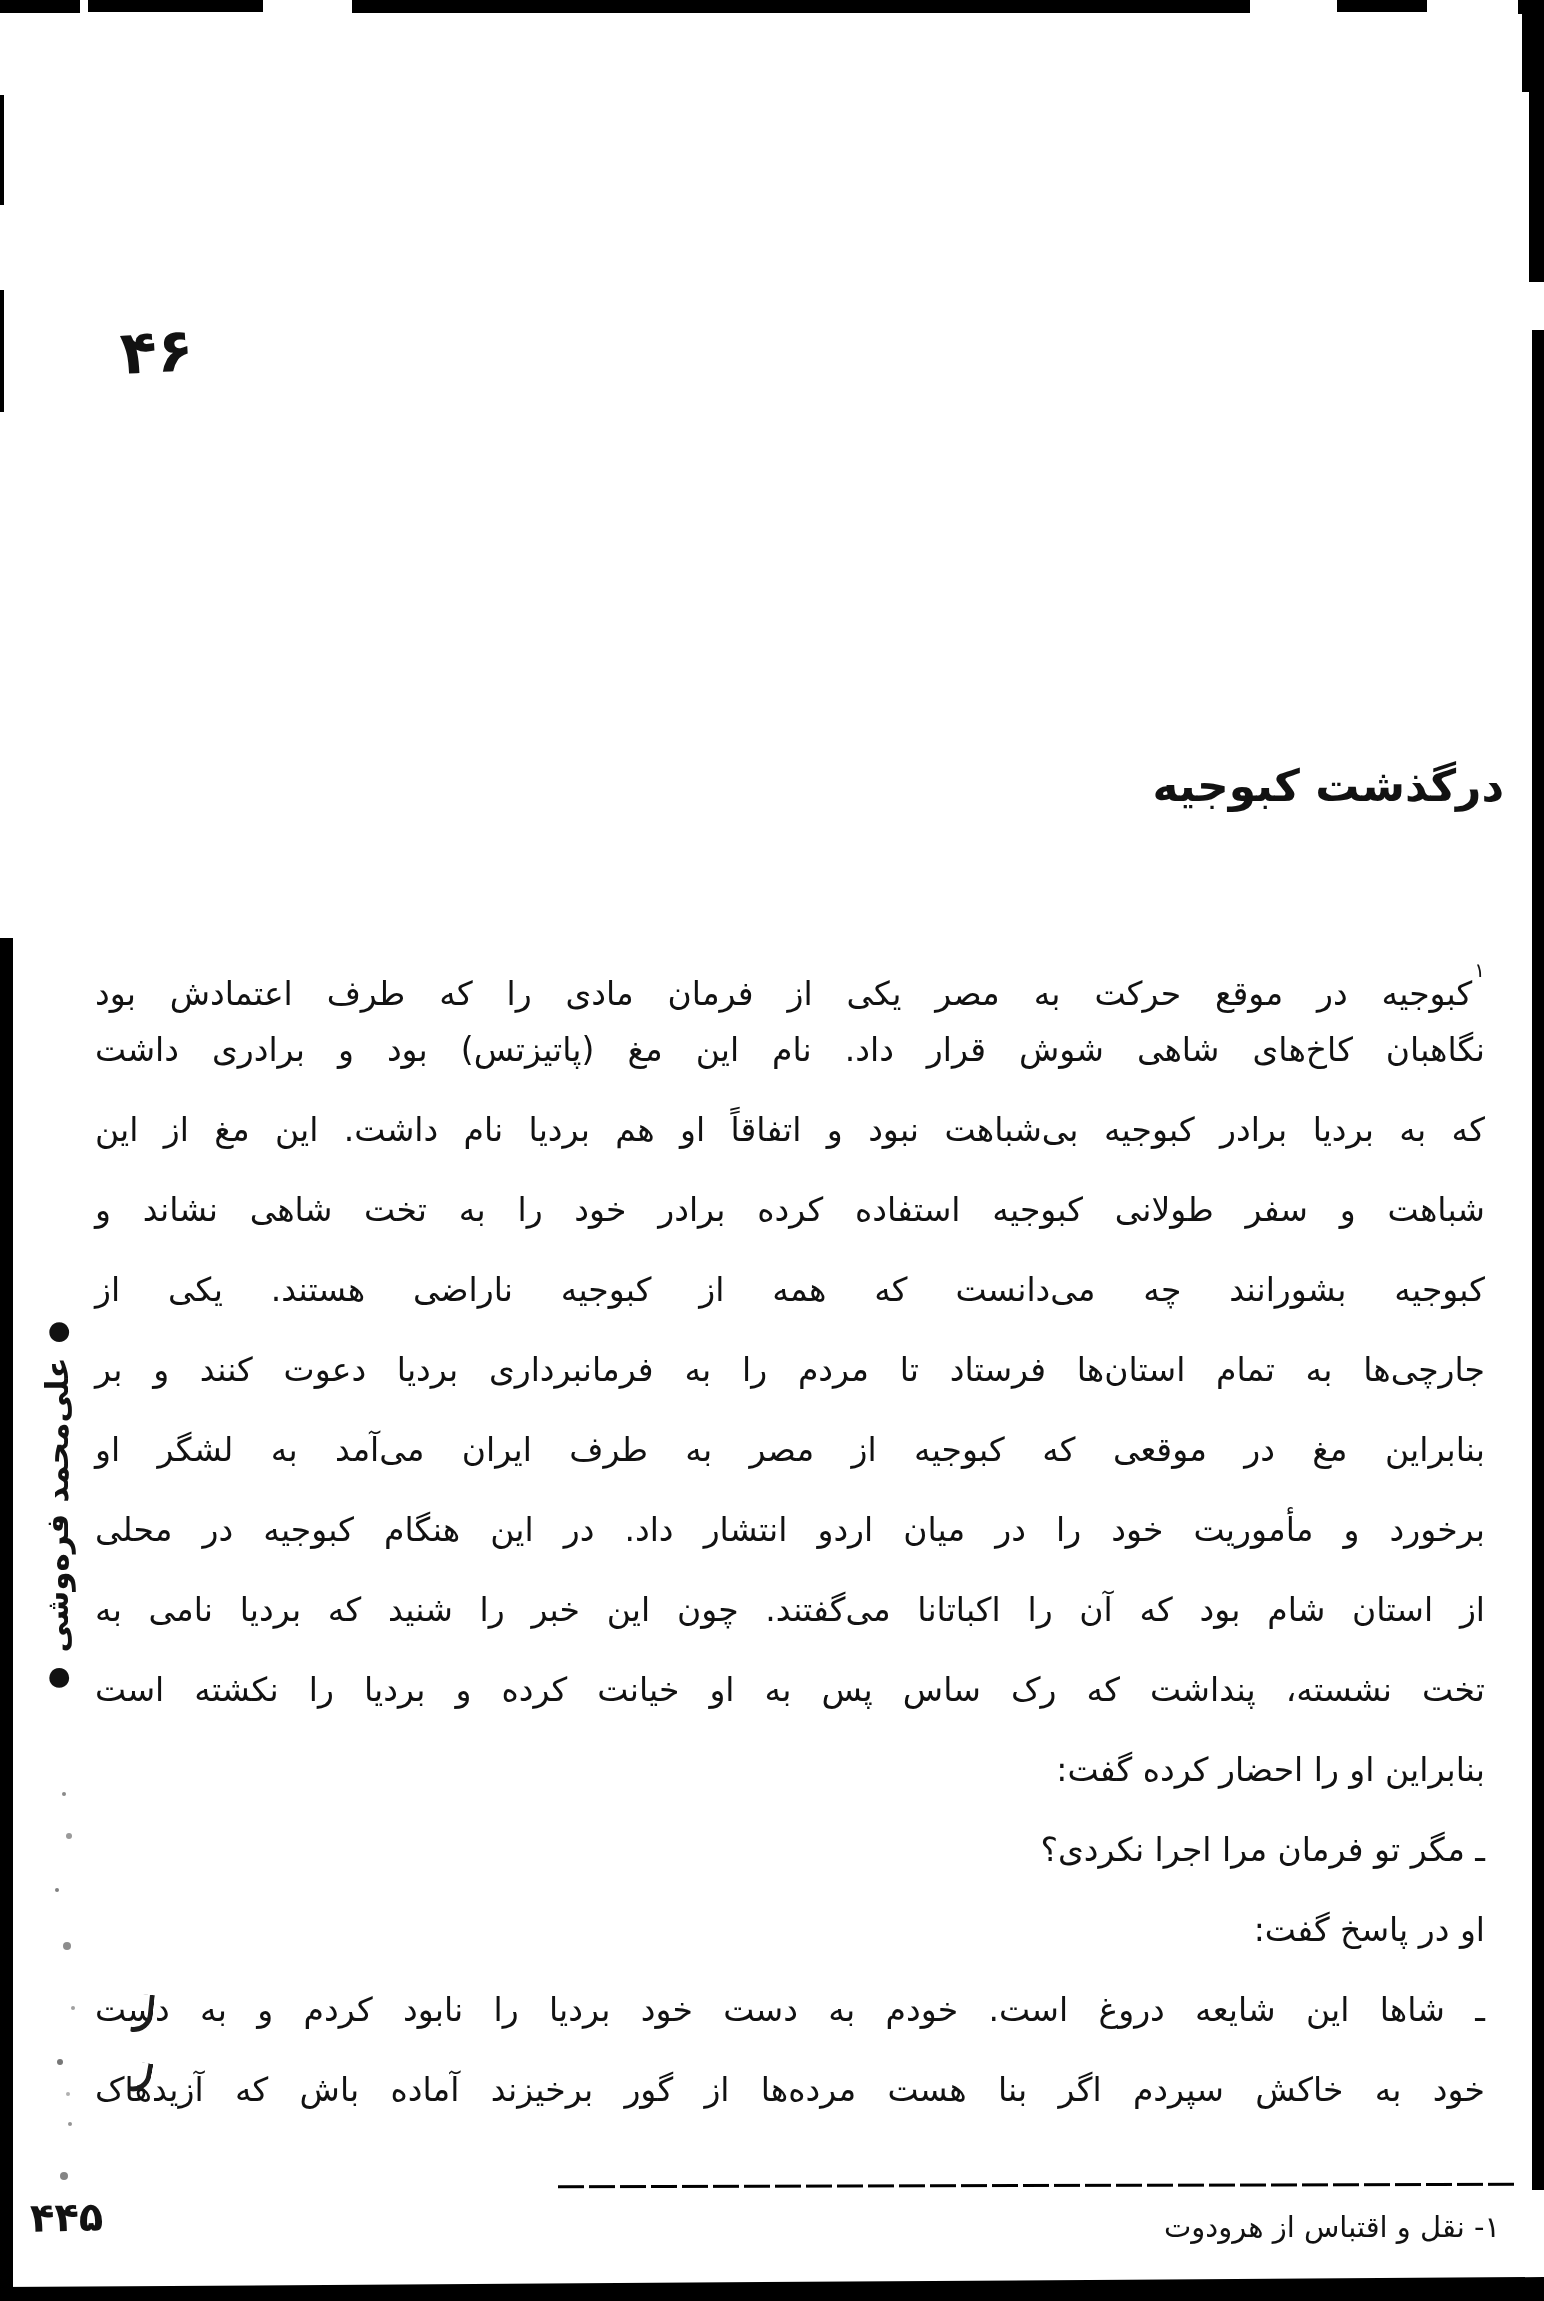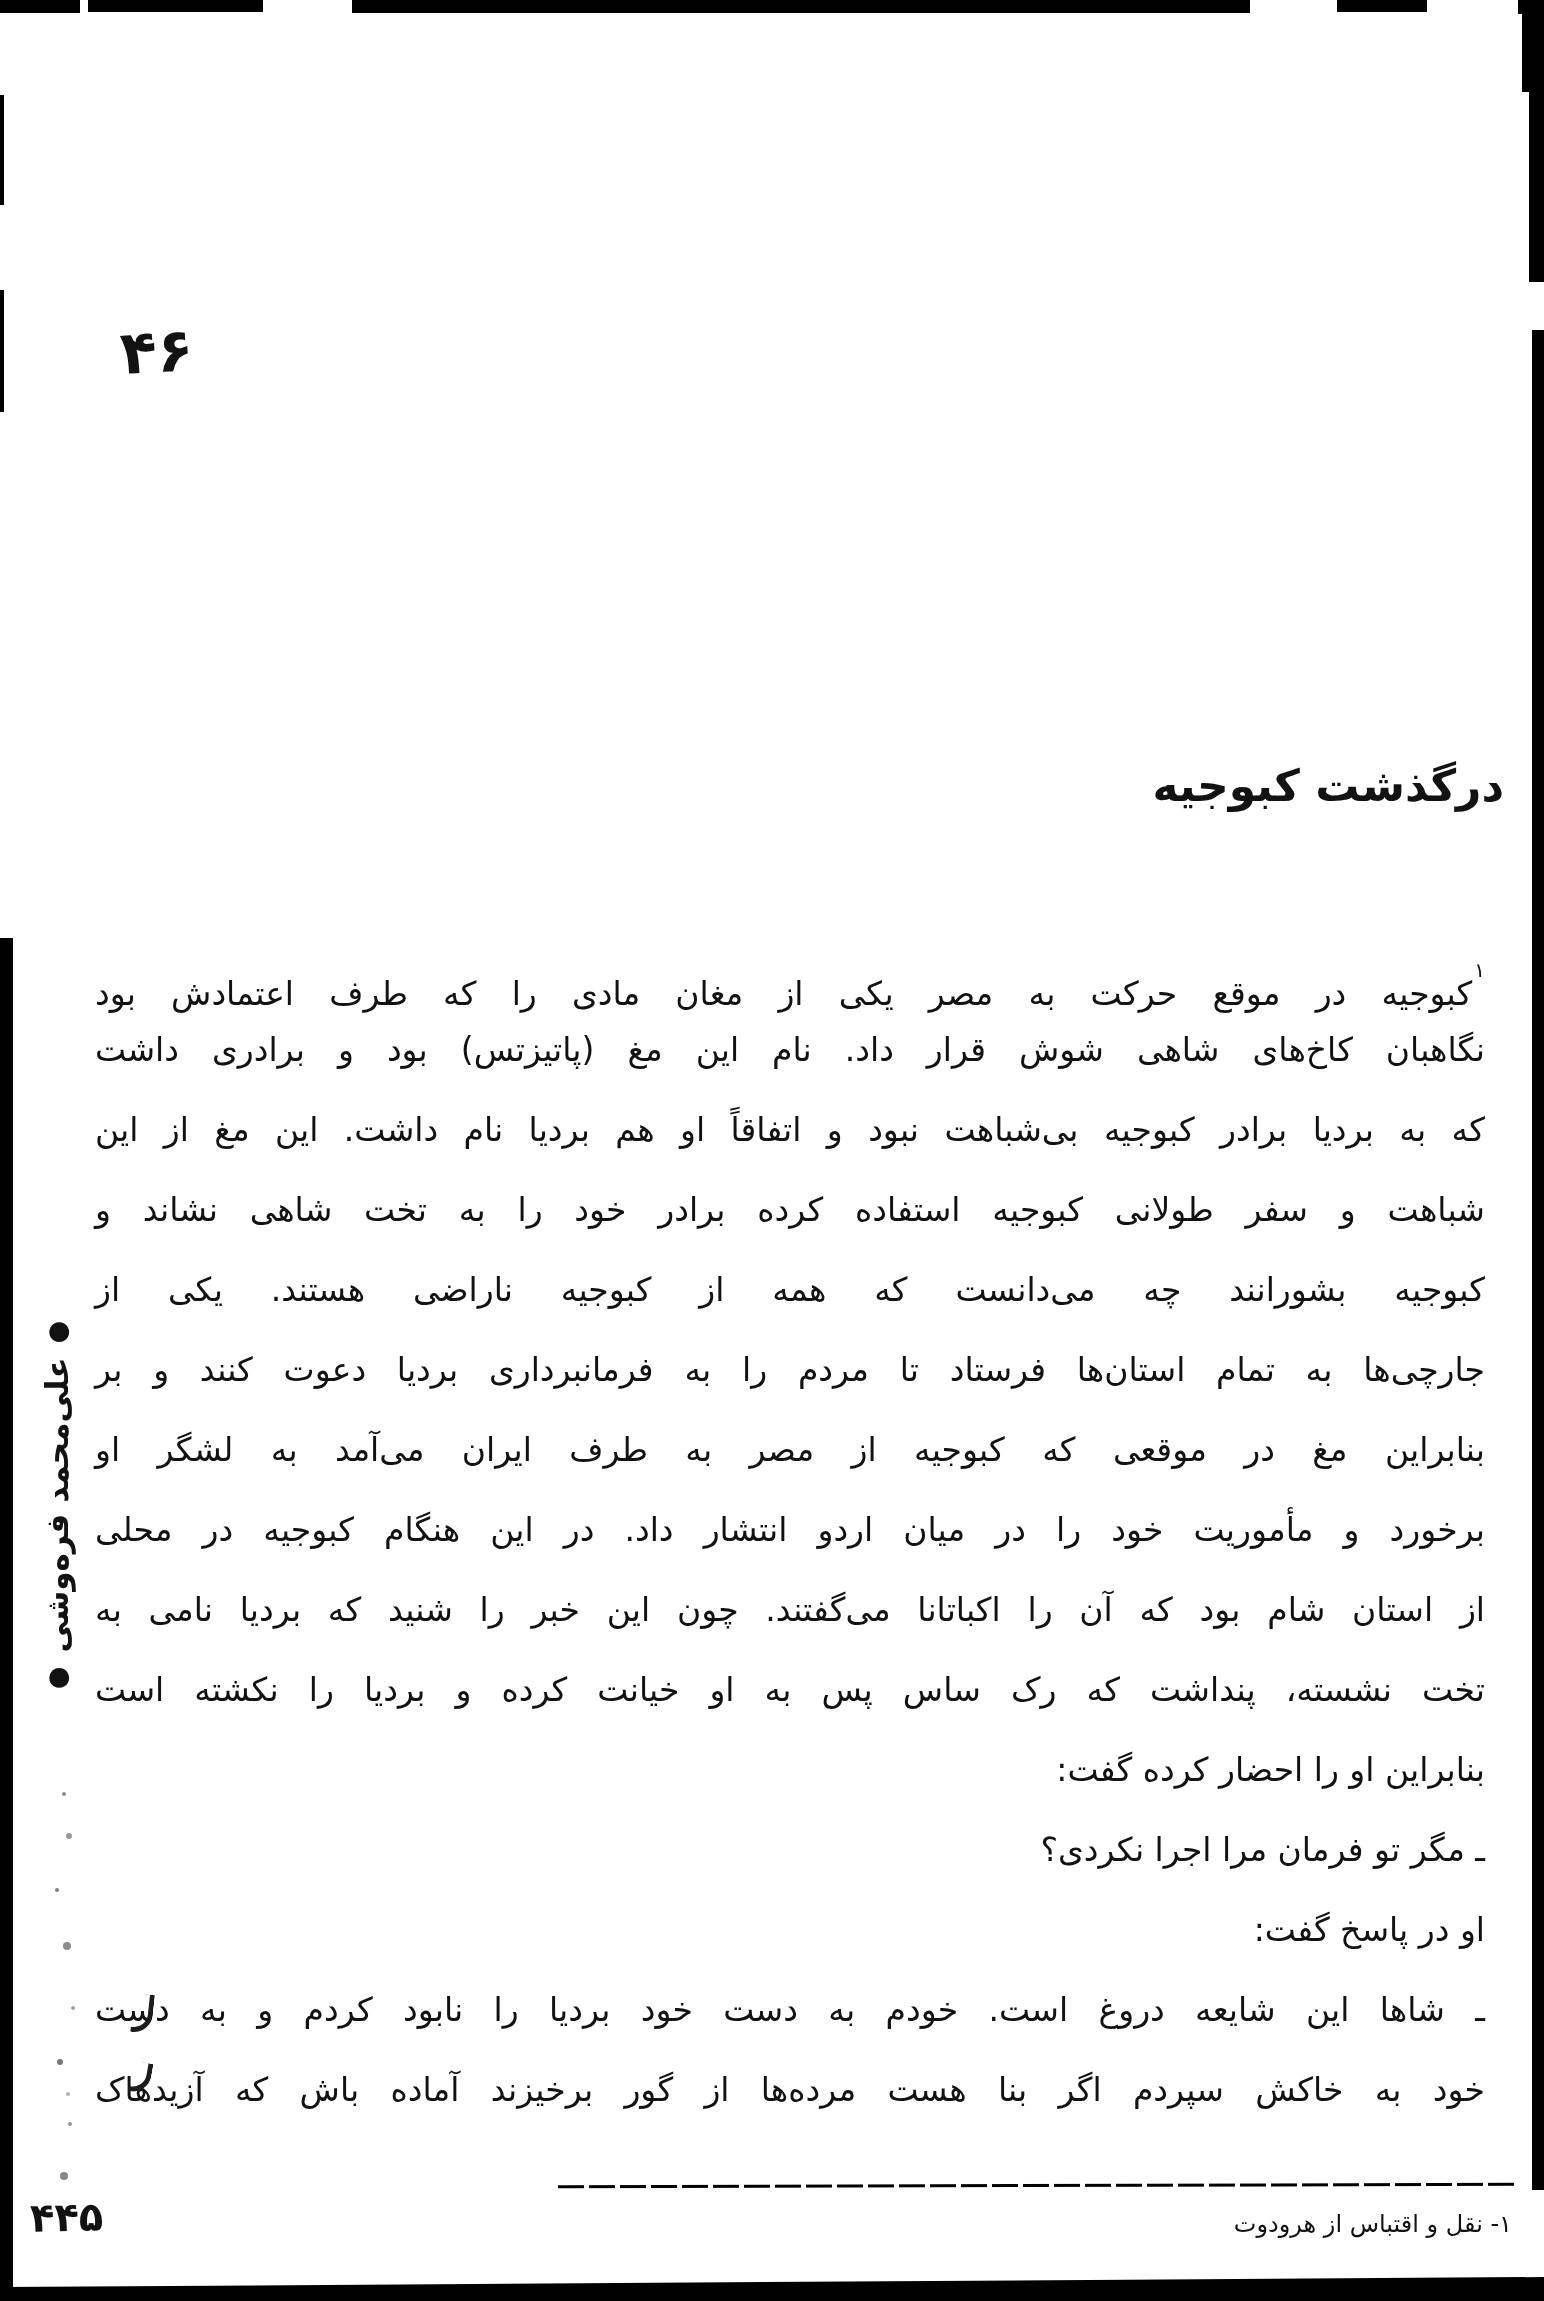--- a/index.html
+++ b/index.html
@@ -56,22 +56,22 @@
     font-size:31px;font-weight:bold;letter-spacing:1px;
   }
   .margin-author .dot{font-size:26px;vertical-align:2px;margin:0 14px;}
   
   .footnote-rule{
     position:absolute;top:2184px;left:558px;width:960px;height:3px;
     background:repeating-linear-gradient(90deg,#000 0 26px,rgba(0,0,0,0) 26px 31px);
     transform:rotate(-0.15deg);
   }
   .footnote{
-    position:absolute;top:2210px;right:32px;
-    direction:rtl;font-size:24px;
+    position:absolute;top:2210px;right:44px;
+    direction:rtl;font-size:29px;
   }
   
   .page-num{
     position:absolute;top:2194px;left:30px;
     font-size:40px;font-weight:bold;transform:rotate(-1deg);
   }
   
   .specks{
     position:absolute;left:62px;top:1792px;width:4px;height:4px;
     background:#8a8a8a;border-radius:50%;
@@ -103,21 +103,21 @@
   <div class="edge b-left1"></div>
   <div class="edge b-left2"></div>
   <div class="edge b-left3"></div>
   <div class="edge b-bottom"></div>
 
   <div class="chapter-num">۴۶</div>
 
   <div class="heading">درگذشت کبوجیه</div>
 
   <div class="body-text">
-    <div class="line"><sup>۱</sup><span>کبوجیه در موقع حرکت به مصر یکی از مغان مادی را که طرف اعتمادش بود</span></div>
+    <div class="line"><sup>۱</sup><span>کبوجیه در موقع حرکت به مصر یکی از فرمان مادی را که طرف اعتمادش بود</span></div>
     <div class="line">نگاهبان کاخ‌های شاهی شوش قرار داد. نام این مغ (پاتیزتس) بود و برادری داشت</div>
     <div class="line">که به بردیا برادر کبوجیه بی‌شباهت نبود و اتفاقاً او هم بردیا نام داشت. این مغ از این</div>
     <div class="line">شباهت و سفر طولانی کبوجیه استفاده کرده برادر خود را به تخت شاهی نشاند و</div>
     <div class="line">کبوجیه بشورانند چه می‌دانست که همه از کبوجیه ناراضی هستند. یکی از</div>
     <div class="line">جارچی‌ها به تمام استان‌ها فرستاد تا مردم را به فرمانبرداری بردیا دعوت کنند و بر</div>
     <div class="line">بنابراین مغ در موقعی که کبوجیه از مصر به طرف ایران می‌آمد به لشگر او</div>
     <div class="line">برخورد و مأموریت خود را در میان اردو انتشار داد. در این هنگام کبوجیه در محلی</div>
     <div class="line">از استان شام بود که آن را اکباتانا می‌گفتند. چون این خبر را شنید که بردیا نامی به</div>
     <div class="line">تخت نشسته، پنداشت که رک ساس پس به او خیانت کرده و بردیا را نکشته است</div>
     <div class="line end">بنابراین او را احضار کرده گفت:</div>

